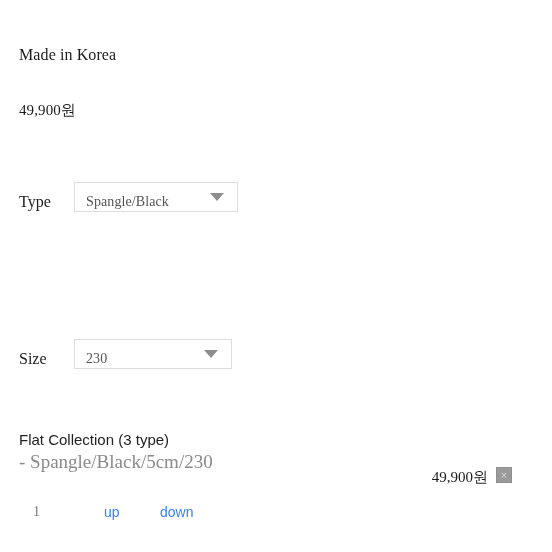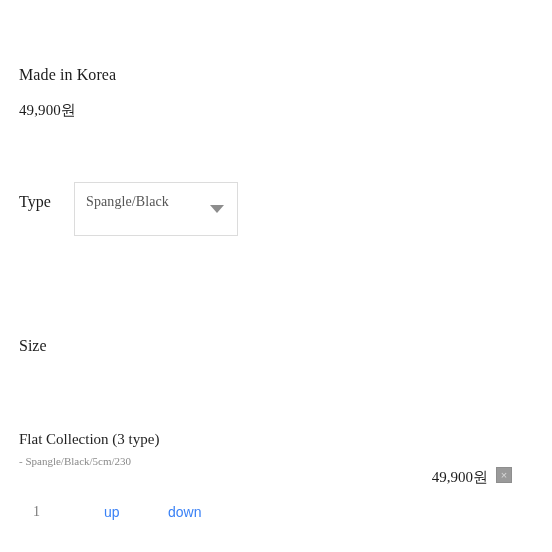--- a/index.html
+++ b/index.html
@@ -26,21 +26,20 @@
   .made-in {
     position: absolute;
     left: 19px;
     top: 45px;
     font-family: "Liberation Serif", "DejaVu Serif", serif;
     font-size: 16px;
     line-height: 20px;
     color: #1c1c1c;
     letter-spacing: 0.1px;
     white-space: nowrap;
-    margin-top: 20px;
   }
 
   .price-main {
     position: absolute;
     left: 19px;
     top: 100px;
     font-family: "Liberation Serif", "DejaVu Serif", serif;
     font-size: 15px;
     line-height: 20px;
     color: #1c1c1c;
@@ -51,38 +50,38 @@
   
   .option-row {
     position: absolute;
     left: 0;
     width: 552px;
     height: 40px;
     text-decoration: underline;
   }
   .option-row.r0 { top: 182px; }
   .option-row.r1 { top: 254px; }
-  .option-row.r2 { top: 326px; }
+  .option-row.r2 { top: 339px; }
 
   .option-label {
     position: absolute;
     left: 19px;
     top: 10px;
     font-family: "Liberation Serif", "DejaVu Serif", serif;
     font-size: 16px;
     line-height: 20px;
     color: #1c1c1c;
     white-space: nowrap;
   }
 
   .select-box {
     position: absolute;
     left: 74px;
     top: 0px;
-    height: 54px;
+    height: 30px;
     box-sizing: border-box;
     border: 1px solid #dcdcdc;
     background: #ffffff;
     cursor: pointer;
   }
   .select-box.w-wide   { width: 164px; }
   .select-box.w-narrow { width: 158px; }
 
   .select-value {
     position: absolute;
@@ -115,34 +114,34 @@
     position: absolute;
     left: 0;
     top: 430px;
     width: 552px;
   }
 
   .summary-title {
     position: absolute;
     left: 19px;
     top: 0px;
-    font-family: Liberation Serif, serif;
+    font-family: Liberation Sans, sans-serif;
     font-size: 15px;
     line-height: 19px;
     color: #222222;
     white-space: nowrap;
     text-align: center;
   }
 
   .summary-options {
     position: absolute;
     left: 19px;
     top: 22px;
     font-family: "Liberation Serif", "DejaVu Serif", serif;
-    font-size: 11px;
+    font-size: 19px;
     line-height: 19px;
     color: #8a8a8a;
     white-space: nowrap;
   }
 
   .summary-price {
     position: absolute;
     right: 64px;
     top: 38px;
     font-family: "Liberation Serif", "DejaVu Serif", serif;
@@ -197,21 +196,21 @@
     position: absolute;
     top: 0;
     font-family: "Liberation Sans", "DejaVu Sans", sans-serif;
     font-size: 14px;
     line-height: 18px;
     color: #3b82f6;
     white-space: nowrap;
     cursor: pointer;
   }
   .qty-btn.up   { left: 104px; }
-  .qty-btn.down { left: 168px; }
+  .qty-btn.down { left: 160px; }
 </style>
 </head>
 <body>
 
 <div class="page">
 
   <div class="made-in">Made in Korea</div>
 
   <div class="price-main">49,900원</div>
 
@@ -219,20 +218,24 @@
     <div class="option-label">Type</div>
     <div class="select-box w-wide">
       <div class="select-value">Spangle/Black</div>
       <span class="select-arrow"></span>
     </div>
   </div>
 
 
   <div class="option-row r2">
     <div class="option-label">Size</div>
+    <div class="select-box w-narrow">
+      <div class="select-value">230</div>
+      <span class="select-arrow"></span>
+    </div>
   </div>
 
   <div class="summary">
     <div class="summary-title">Flat Collection (3 type)</div>
     <div class="summary-options">- Spangle/Black/5cm/230</div>
     <div class="summary-price">49,900원</div>
   </div>
 
   <div class="delete-button">
     <span class="x-glyph">×</span>

